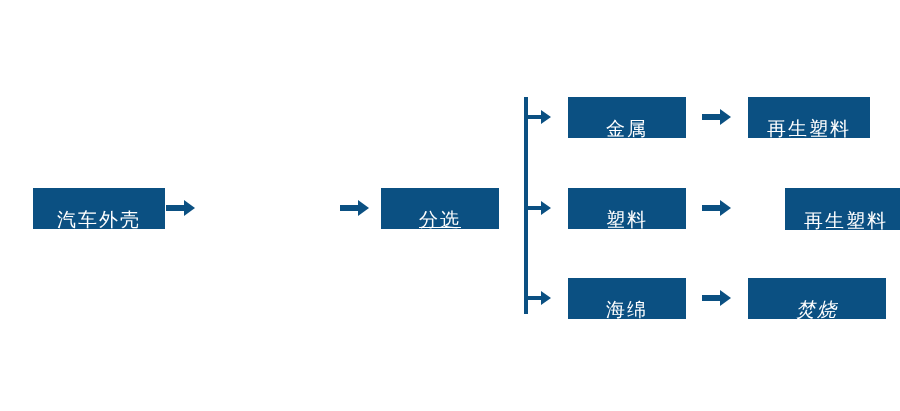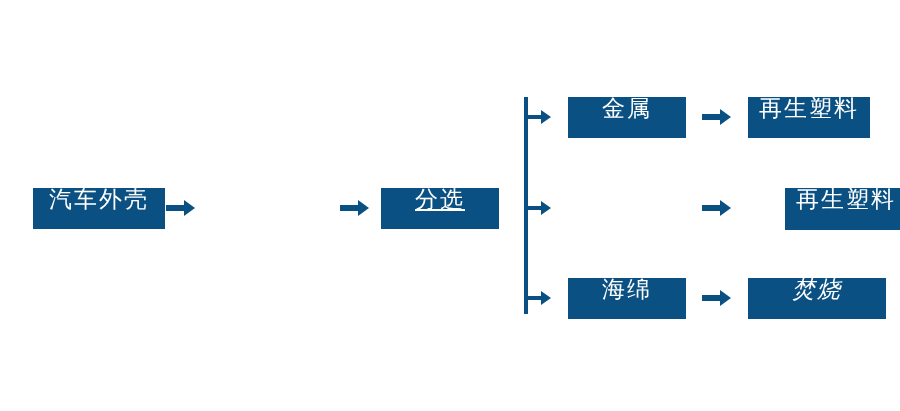--- a/index.html
+++ b/index.html
@@ -18,25 +18,25 @@
   #diagram {
     position: relative;
     width: 900px;
     height: 411px;
   }
 
   
   .node {
     position: absolute;
     display: flex;
-    align-items: flex-start;
+    align-items: flex-end;
     justify-content: center;
     box-sizing: border-box;
     color: #ffffff;
-    font-size: 23px;
+    font-size: 19px;
     letter-spacing: 2px;
     line-height: 1;
     white-space: nowrap;
     font-family: "DejaVu Sans", "Liberation Sans", sans-serif;
   }
   .node.blue  { background: #0b5082; }
   .node.red   { background: #d8152b; }
 
   
   .arrow {
@@ -110,20 +110,23 @@
     </div>
     <div class="node blue" style="left: 33px; top: 188px; width: 132px; height: 41px;">
       <span>汽车外壳</span>
     </div>
     <div class="node blue" style="left: 381px; top: 188px; width: 118px; height: 41px; text-decoration: underline;">
       <span>分选</span>
     </div>
     <div class="node blue" style="left: 568px; top: 97px; width: 118px; height: 41px;">
       <span>金属</span>
     </div>
+    <div class="node blue" style="left: 568px; top: 188px; width: 118px; height: 41px;">
+      <span>塑料</span>
+    </div>
     <div class="node blue" style="left: 568px; top: 278px; width: 118px; height: 41px;">
       <span>海绵</span>
     </div>
     <div class="node blue" style="left: 748px; top: 97px; width: 122px; height: 41px;">
       <span>再生塑料</span>
     </div>
     <div class="node blue" style="left: 785px; top: 188px; width: 122px; height: 42px;">
       <span>再生塑料</span>
     </div>
     <div class="node blue" style="left: 748px; top: 278px; width: 138px; height: 41px; font-style: italic;">

